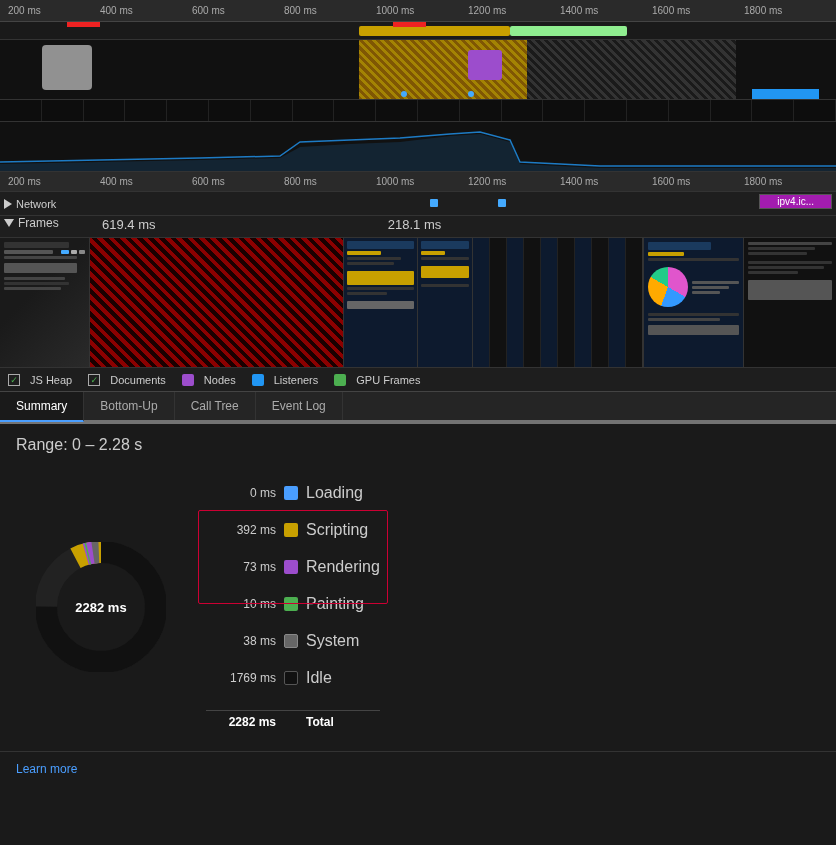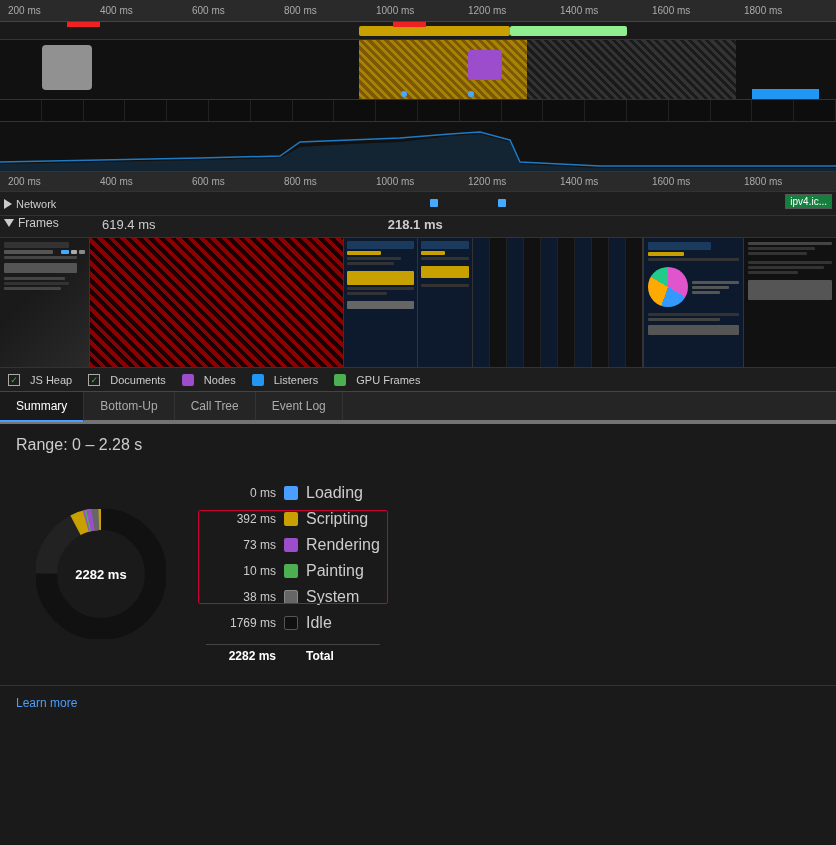--- a/index.html
+++ b/index.html
@@ -154,21 +154,21 @@
       text-align: center;
       font-size: 13px;
       font-weight: bold;
       color: #fff;
     }
 
     
     .legend-table {
       display: flex;
       flex-direction: column;
-      gap: 8px;
+      gap: 19px;
       position: relative;
     }
 
     .highlight-box {
       position: absolute;
       border: 1px solid #e05;
       border-radius: 2px;
       pointer-events: none;
     }
 
@@ -300,23 +300,23 @@
         45deg,
         #8b0000 0px,
         #8b0000 4px,
         #1a0000 4px,
         #1a0000 8px
       );
     }
 
     .tooltip-label {
       position: absolute;
-      background: #15803d;
+      background: #a21caf;
       border: 1px solid #555;
-      padding: 1px 4px;
+      padding: 1px 17px;
       font-size: 10px;
       color: #fff;
       white-space: nowrap;
       z-index: 10;
     }
 
     .frames-label-row {
       display: flex;
       align-items: flex-start;
       height: 22px;
@@ -454,21 +454,21 @@
   </div>
 </div>
 
 <div class="frames-label-row">
   <div style="display:flex; align-items:center; gap:4px; width:80px; min-width:80px;">
     <span class="triangle-down"></span>
     <span>Frames</span>
   </div>
   <div style="flex:1; position:relative;">
     <span class="frame-duration" style="left:2%;">619.4 ms</span>
-    <span class="frame-duration" style="left:40%;font-weight:bold;">218.1 ms</span>
+    <span class="frame-duration" style="left:40%;">218.1 ms</span>
   </div>
 </div>
 
 <div class="frames-thumbs-row">
 
   <div style="width:90px; min-width:90px; border-right:1px solid #333; background:#1a1a1a; overflow:hidden; display:flex; flex-direction:column;">
     <div style="flex:1; background: linear-gradient(135deg, #1a1a1a 40%, #2a2a2a 100%); display:flex; flex-direction:column; padding:4px; gap:2px;">
       <div style="background:#333; height:6px; width:80%; border-radius:1px;"></div>
       <div style="display:flex; gap:2px; align-items:center;">
         <div style="background:#555; height:4px; width:60%; border-radius:1px;"></div>

